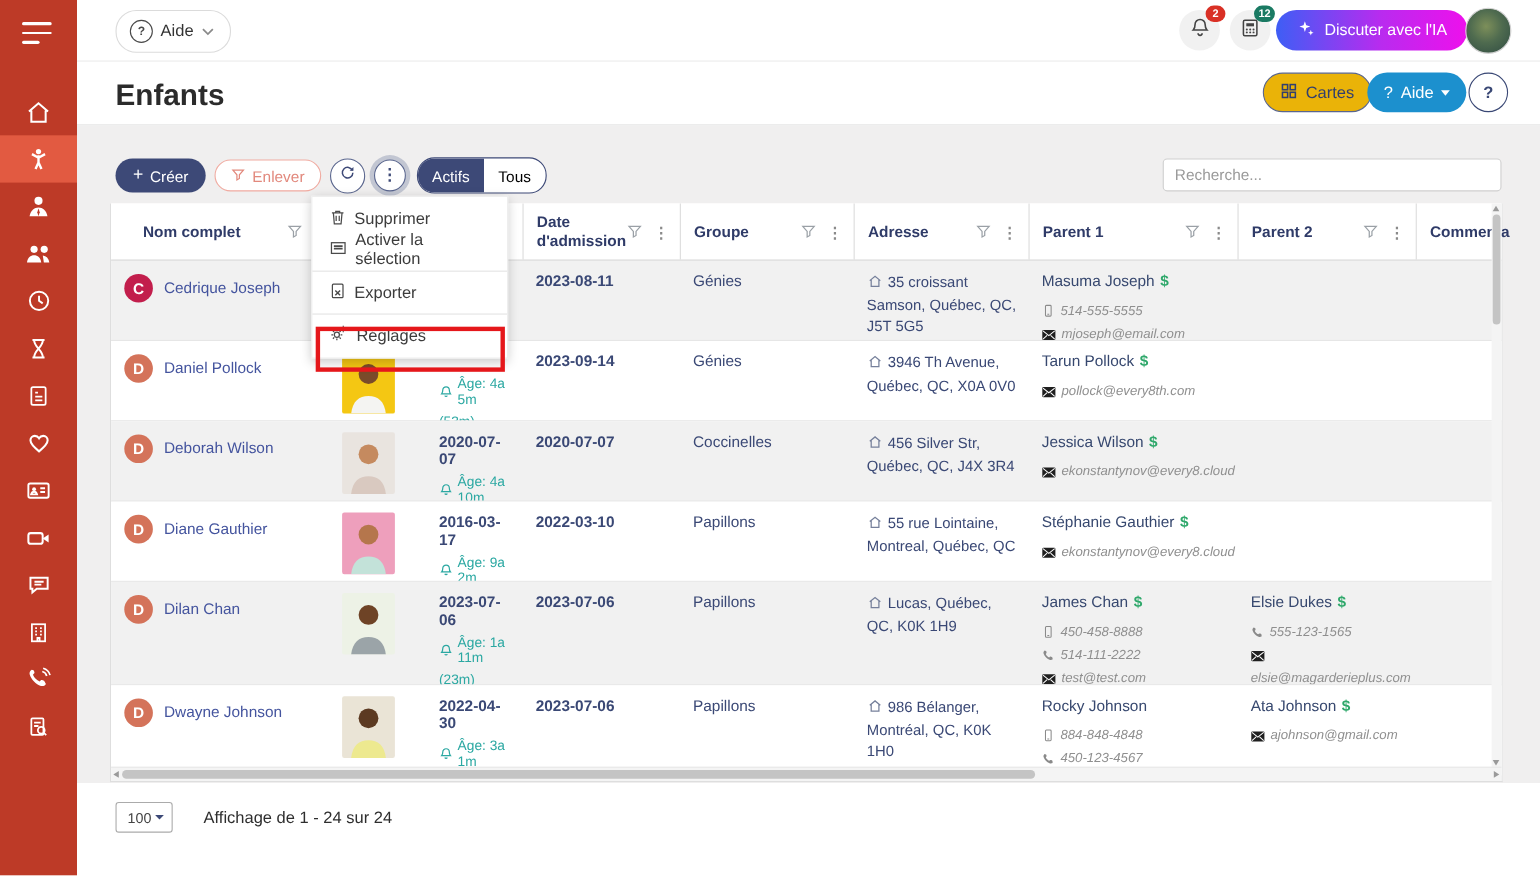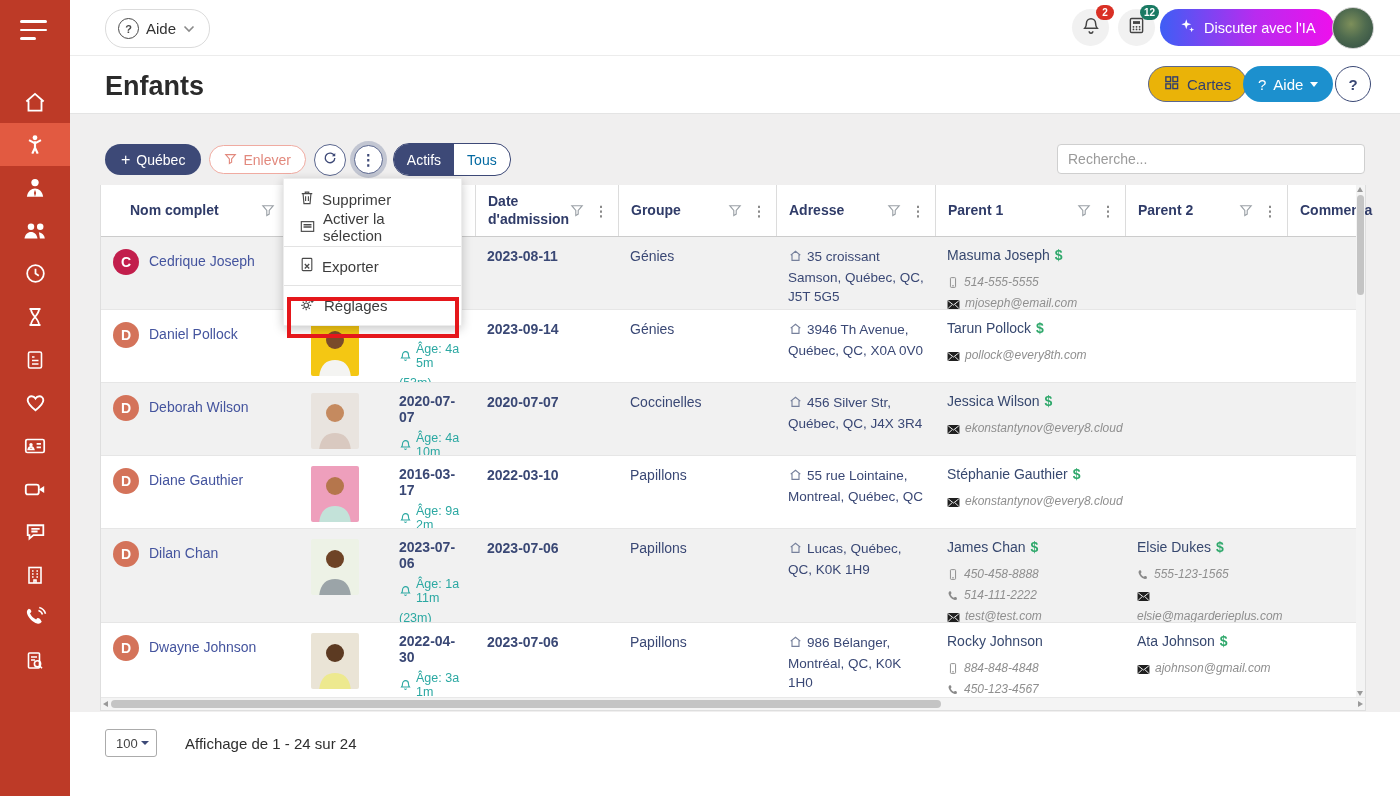--- a/index.html
+++ b/index.html
@@ -49,21 +49,21 @@
   .toolbar{position:absolute;left:105px;top:143px;display:flex;align-items:center;gap:8px;z-index:6;}
   .btn-create{height:31px;border-radius:16px;background:#3D4977;color:#fff;border:none;font-size:14px;font-weight:500;
     padding:0 16px;display:flex;align-items:center;gap:6px;cursor:pointer;font-family:inherit;}
   .btn-remove{height:29px;border-radius:16px;background:#fff;border:1.4px solid #F0ABA1;color:#E2897D;font-size:14px;
     padding:0 14px;display:flex;align-items:center;gap:6px;cursor:pointer;font-family:inherit;}
   .round-btn{width:30px;height:30px;border-radius:50%;border:1.4px solid #5A668E;background:#fff;display:flex;align-items:center;justify-content:center;cursor:pointer;}
   .round-btn.focused{box-shadow:0 0 0 4px rgba(90,102,142,0.30);width:27px;height:27px;}
   .dots-glyph{color:#3D4977;font-size:15px;font-weight:bold;letter-spacing:0;line-height:1;}
   .seg{display:flex;height:31px;border:1.5px solid #3D4977;border-radius:16px;overflow:hidden;background:#fff;margin-left:2px;}
   .seg .on{background:#3D4977;color:#fff;font-size:14px;font-weight:500;display:flex;align-items:center;padding:0 13px;cursor:pointer;}
-  .seg .off{color:#0369a1;font-size:14px;font-weight:500;display:flex;align-items:center;padding:0 13px;cursor:pointer;}
+  .seg .off{color:#000000;font-size:14px;font-weight:500;display:flex;align-items:center;padding:0 13px;cursor:pointer;}
   .search{position:absolute;left:1057px;top:144px;width:308px;height:30px;border:1px solid #CFCFCF;border-radius:4px;
     padding:0 10px;font-size:14px;color:#333;font-family:inherit;background:#fff;box-sizing:border-box;z-index:6;}
   .search::placeholder{color:#9a9a9a;}
   
   .table{position:absolute;left:100px;top:185px;width:1266px;height:526px;background:#fff;z-index:3;
     border:1px solid #DEDEDE;border-top:none;box-sizing:border-box;}
   .thead{display:flex;height:51px;border-bottom:1px solid #CClCC;border-bottom:1px solid #CCCCCC;background:#fff;}
   .th{display:flex;align-items:center;box-sizing:border-box;padding:0 10px 0 12px;position:relative;cursor:pointer;}
   .th + .th{border-left:1px solid #DCDCDC;}
   .thl{font-size:14px;font-weight:bold;color:#2F3B68;line-height:1.25;}
@@ -296,21 +296,21 @@
   </button>
   <div class="qcircle">?</div>
 </div>
 
 <div class="content"></div>
 <div class="footerband"></div>
 
 <div class="toolbar">
   <button class="btn-create">
     <span style="font-size:16px;">+</span>
-    <span>Québec</span>
+    <span>Créer</span>
   </button>
   <button class="btn-remove">
     <span><svg width="13" height="12" viewBox="0 0 16 15" fill="none" stroke="#E2897D" stroke-width="1.4">
           <path d="M2 2h12l-4.6 5.4v4.2l-2.8 1.6V7.4z"></path>
         </svg></span>
     <span>Enlever</span>
   </button>
   <div class="round-btn">
     <span><svg width="16" height="16" viewBox="0 0 20 20" fill="none">
           <path d="M15.5 7.5A6 6 0 1 0 16 10" stroke="#3D4977" stroke-width="1.7"></path>

